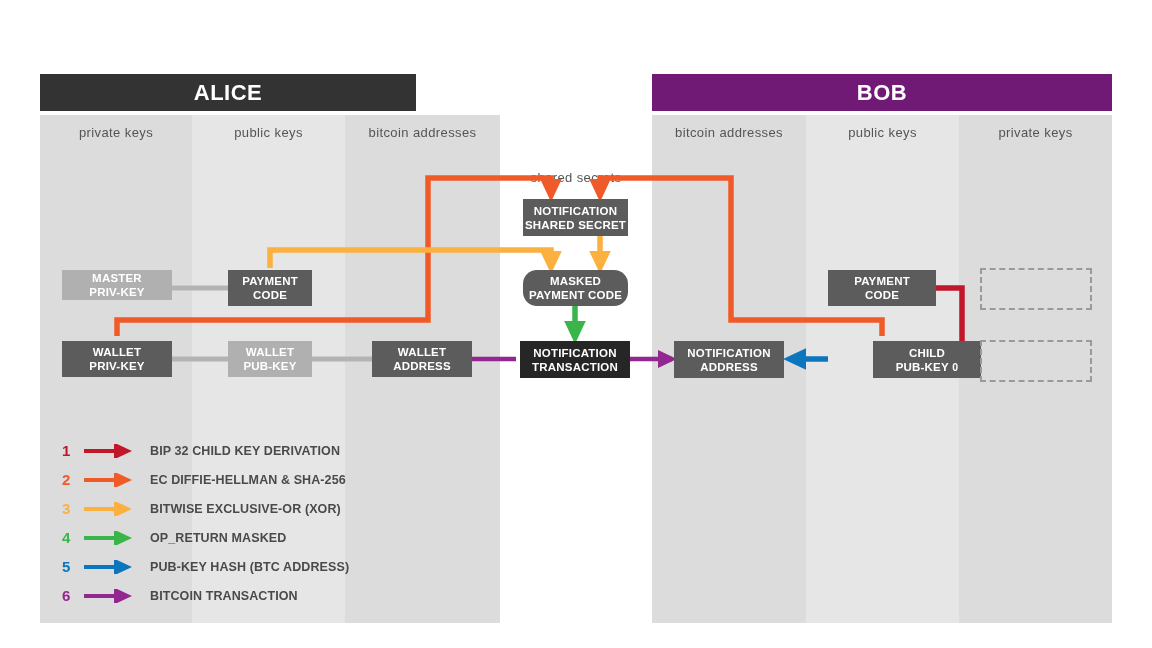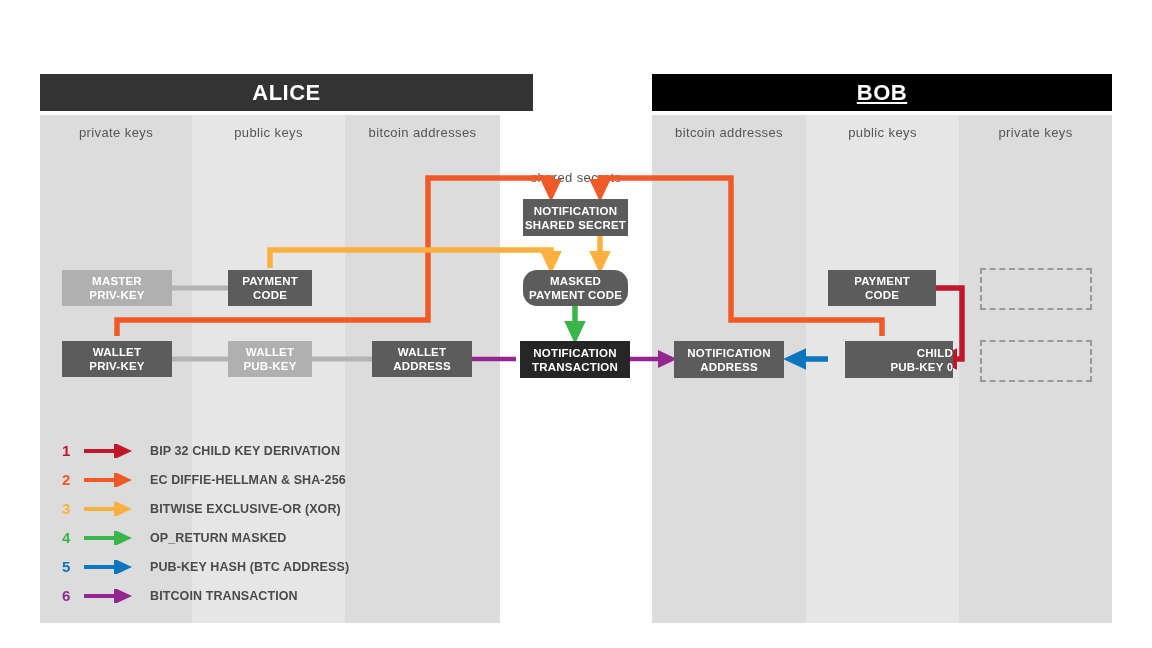--- a/index.html
+++ b/index.html
@@ -17,21 +17,21 @@
   .band.dark{background:#dcdcdc;}
   .band.light{background:#e6e6e6;}
 
   
   .party{
     position:absolute;top:74px;height:37px;
     color:#ffffff;font-size:22px;font-weight:bold;
     display:flex;align-items:center;justify-content:center;letter-spacing:0.5px;
   }
   .party.alice{background:#333333;}
-  .party.bob{background:#000000;text-decoration:underline;}
+  .party.bob{background:#701a75;}
 
   
   .colcap{
     position:absolute;top:118px;height:28px;
     display:flex;align-items:center;justify-content:center;
     font-size:13px;color:#555555;
   }
   .colcap span{letter-spacing:0.4px;}
 
   
@@ -68,21 +68,21 @@
 <div id="stage">
 
 
   <div class="band dark" style="left:40px;width:152px;"></div>
   <div class="band light" style="left:192px;width:153px;"></div>
   <div class="band dark" style="left:345px;width:155px;"></div>
   <div class="band dark" style="left:652px;width:154px;"></div>
   <div class="band light" style="left:806px;width:153px;"></div>
   <div class="band dark" style="left:959px;width:153px;"></div>
 
-  <div class="party alice" style="left:40px;width:493px;">
+  <div class="party alice" style="left:40px;width:376px;">
     <span>ALICE</span>
   </div>
   <div class="party bob" style="left:652px;width:460px;">
     <span>BOB</span>
   </div>
 
   <div class="colcap" style="left:40px;width:152px;">
     <span>private keys</span>
     </div>
   <div class="colcap" style="left:192px;width:153px;">
@@ -144,21 +144,21 @@
 
     <path d="M472,359 L516,359" fill="none" stroke="#92278f" stroke-width="4.5"></path>
 
     <path d="M630,359 L672,359" fill="none" stroke="#92278f" stroke-width="4.5" marker-end="url(#ar-purple)"></path>
 
     <path d="M828,359 L789,359" fill="none" stroke="#0b76bd" stroke-width="5.5" marker-end="url(#ar-blue)"></path>
 
     <path d="M936,288 L962,288 L962,359 L940,359" fill="none" stroke="#c0172b" stroke-width="5.5" stroke-linejoin="miter" marker-end="url(#ar-red)"></path>
   </svg>
 
-  <div class="node lightgrey" style="left:62px;top:270px;width:110px;height:36px;">
+  <div class="node lightgrey" style="left:62px;top:270px;width:110px;height:30px;">
     <div>MASTER</div>
     <div>PRIV-KEY</div>
   </div>
 
   <div class="node grey" style="left:228px;top:270px;width:84px;height:36px;">
     <div>PAYMENT</div>
     <div>CODE</div>
   </div>
 
   <div class="node grey" style="left:62px;top:341px;width:110px;height:36px;">
@@ -189,21 +189,21 @@
   <div class="node black" style="left:520px;top:341px;width:110px;height:37px;">
     <div>NOTIFICATION</div>
     <div>TRANSACTION</div>
   </div>
 
   <div class="node grey" style="left:674px;top:341px;width:110px;height:37px;">
     <div>NOTIFICATION</div>
     <div>ADDRESS</div>
   </div>
 
-  <div class="node grey" style="left:845px;top:341px;width:108px;height:37px;align-items:flex-end;">
+  <div class="node grey" style="left:873px;top:341px;width:108px;height:37px;">
     <div>CHILD</div>
     <div class="l2">
       <span>PUB-KEY</span><span>&nbsp;</span><small>0</small>
     </div>
   </div>
 
   <div class="node grey" style="left:828px;top:270px;width:108px;height:36px;">
     <div>PAYMENT</div>
     <div>CODE</div>
   </div>

